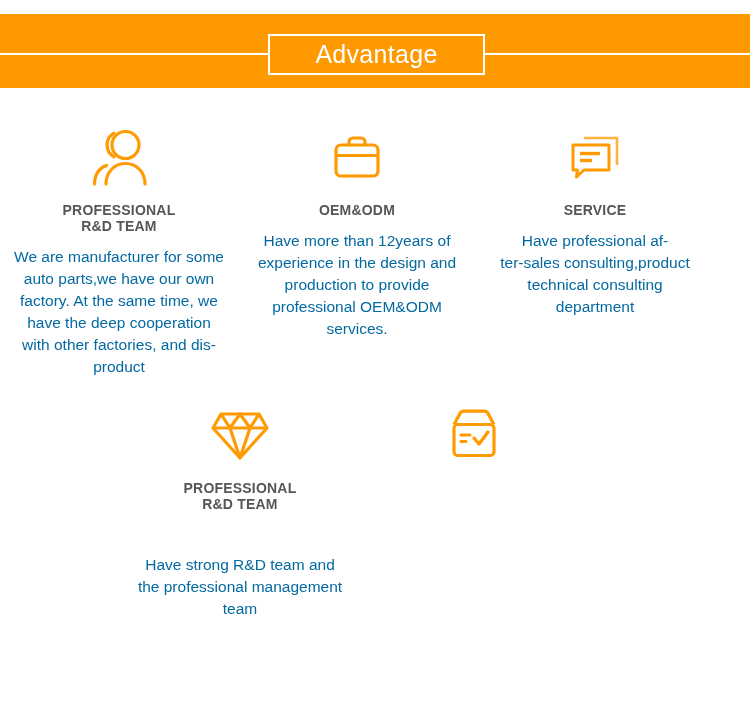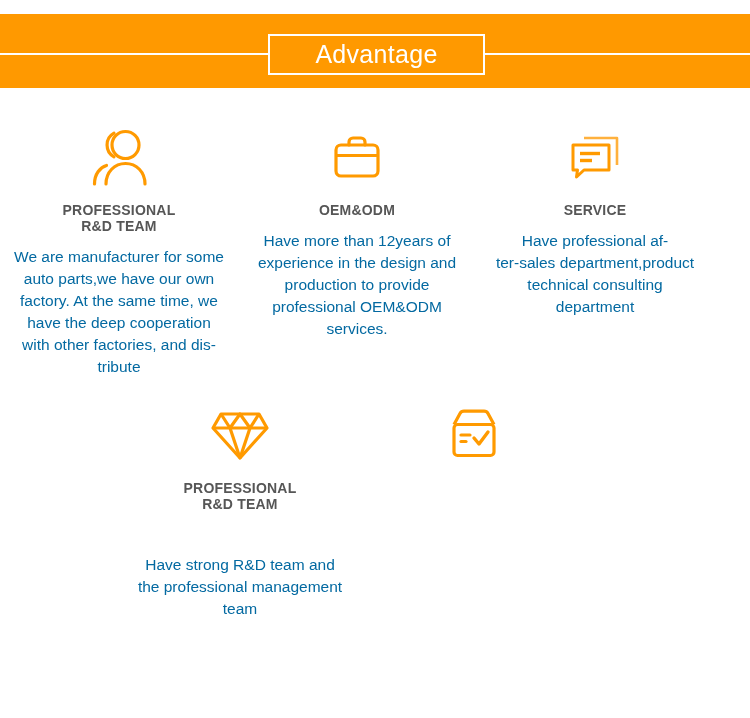--- a/index.html
+++ b/index.html
@@ -129,21 +129,21 @@
         <svg width="62" height="58" viewBox="0 0 62 58" fill="none" aria-hidden="true">
           <circle cx="37.5" cy="16" r="13.5" stroke="#ff9a00" stroke-width="3.2"></circle>
           <path d="M26 4.2 A13.5 13.5 0 0 0 26 27.8" stroke="#ff9a00" stroke-width="3.2" fill="none" stroke-linecap="round"></path>
           <path d="M57 55 C57 43 48.5 34.5 37.5 34.5 C26.5 34.5 18 43 18 55" stroke="#ff9a00" stroke-width="3.2" fill="none" stroke-linecap="round"></path>
           <path d="M18.5 36.5 C12 38.5 6.5 45 6.5 55" stroke="#ff9a00" stroke-width="3.2" fill="none" stroke-linecap="round"></path>
         </svg>
       </div>
       <div class="feat-title">PROFESSIONAL
 R&amp;D TEAM</div>
       <div class="feat-body">We are manufacturer for some auto parts,we have our own factory. At the same time, we have the deep cooperation with other factories, and dis-
-tribute</div>
+product</div>
     </div>
 
     <div class="cell">
       <div class="icon-wrap">
         <svg width="54" height="54" viewBox="0 0 54 54" fill="none" aria-hidden="true">
           <rect x="6" y="14" width="42" height="31" rx="5" stroke="#ff9a00" stroke-width="3.2"></rect>
           <path d="M19 14 V11 C19 8.8 20.8 7 23 7 H31 C33.2 7 35 8.8 35 11 V14" stroke="#ff9a00" stroke-width="3.2" fill="none" stroke-linecap="round"></path>
           <path d="M6.8 24.5 H47.2" stroke="#ff9a00" stroke-width="3"></path>
         </svg>
       </div>
@@ -155,21 +155,21 @@
       <div class="icon-wrap">
         <svg width="56" height="52" viewBox="0 0 56 52" fill="none" aria-hidden="true">
           <path d="M17 6 H50 V33" stroke="#ffb13d" stroke-width="2.6" fill="none" stroke-linejoin="round"></path>
           <path d="M6 13 H42 V38 H17 L9.5 45 L10.5 38 H6 Z" stroke="#ff9a00" stroke-width="3" fill="none" stroke-linejoin="round"></path>
           <path d="M13 21.5 H33" stroke="#ff9a00" stroke-width="3.4" stroke-linecap="butt"></path>
           <path d="M13 28.5 H25" stroke="#ff9a00" stroke-width="3.4" stroke-linecap="butt"></path>
         </svg>
       </div>
       <div class="feat-title">SERVICE</div>
       <div class="feat-body">Have professional af-
-ter-sales department,product technical consulting department</div>
+ter-sales consulting,product technical consulting department</div>
     </div>
 
   </div>
 
   <div class="row row-2">
 
     <div class="cell">
       <div class="icon-wrap">
         <svg width="62" height="56" viewBox="0 0 62 56" fill="none" aria-hidden="true">
           <g stroke="#ff9a00" stroke-width="3.2" stroke-linejoin="round" fill="none">

